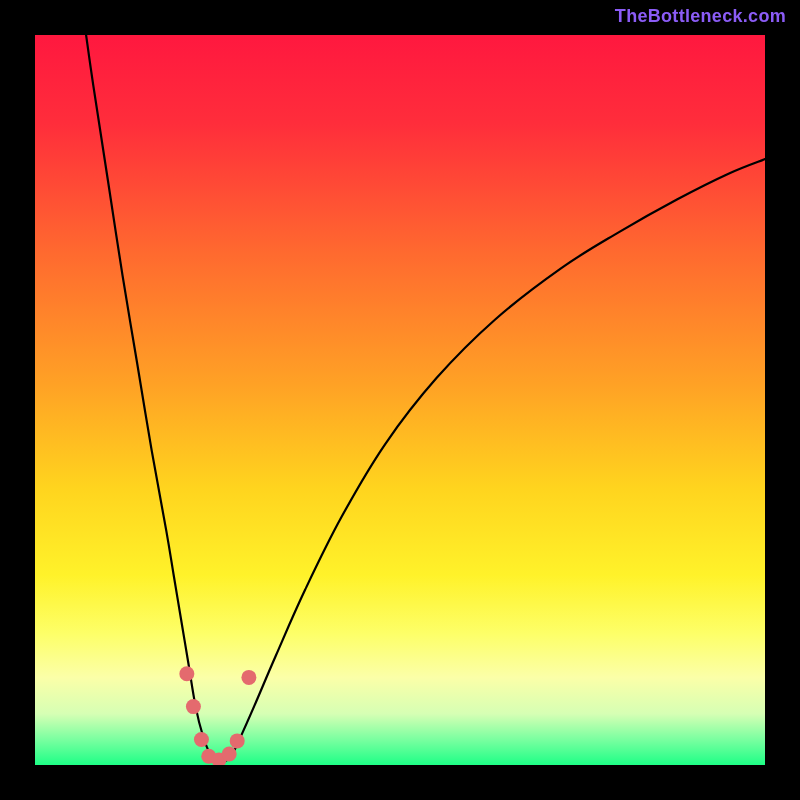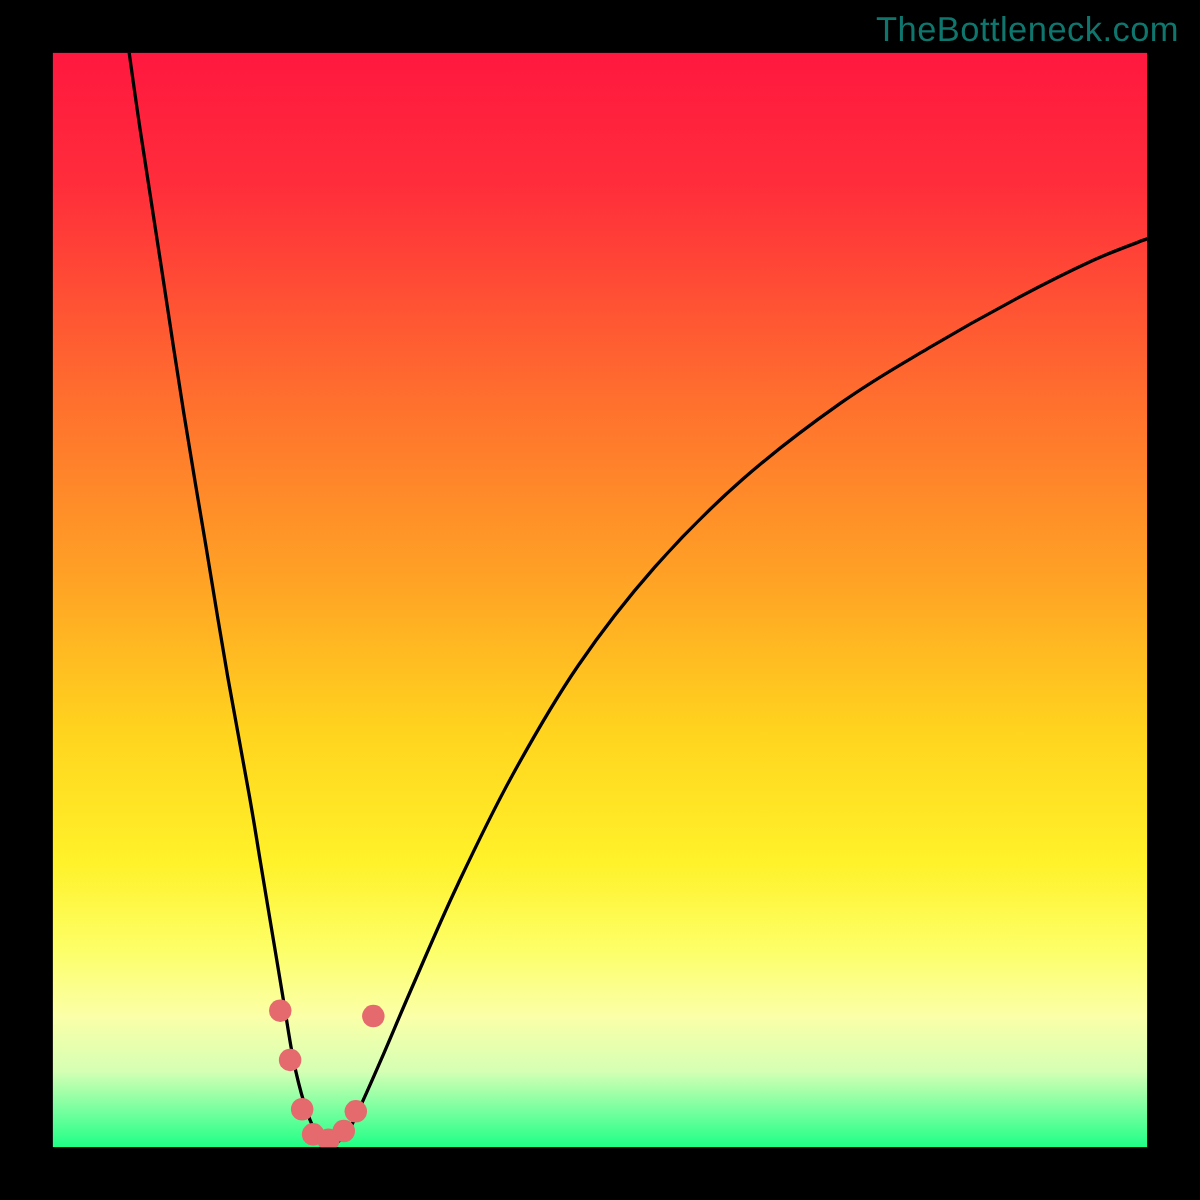--- a/index.html
+++ b/index.html
@@ -20,23 +20,23 @@
     background: #000000;
   }
   .plot-area {
     position: absolute;
     overflow: hidden;
   }
   .watermark {
     position: absolute;
     top: 6px;
     right: 14px;
-    color: #0f766e;
-    font-size: 23px;
-    font-weight: 400;
+    color: #8b5cf6;
+    font-size: 18px;
+    font-weight: 700;
     letter-spacing: 0.3px;
     user-select: none;
   }
   svg {
     display: block;
   }
 </style>
 </head>
 <body>
 

